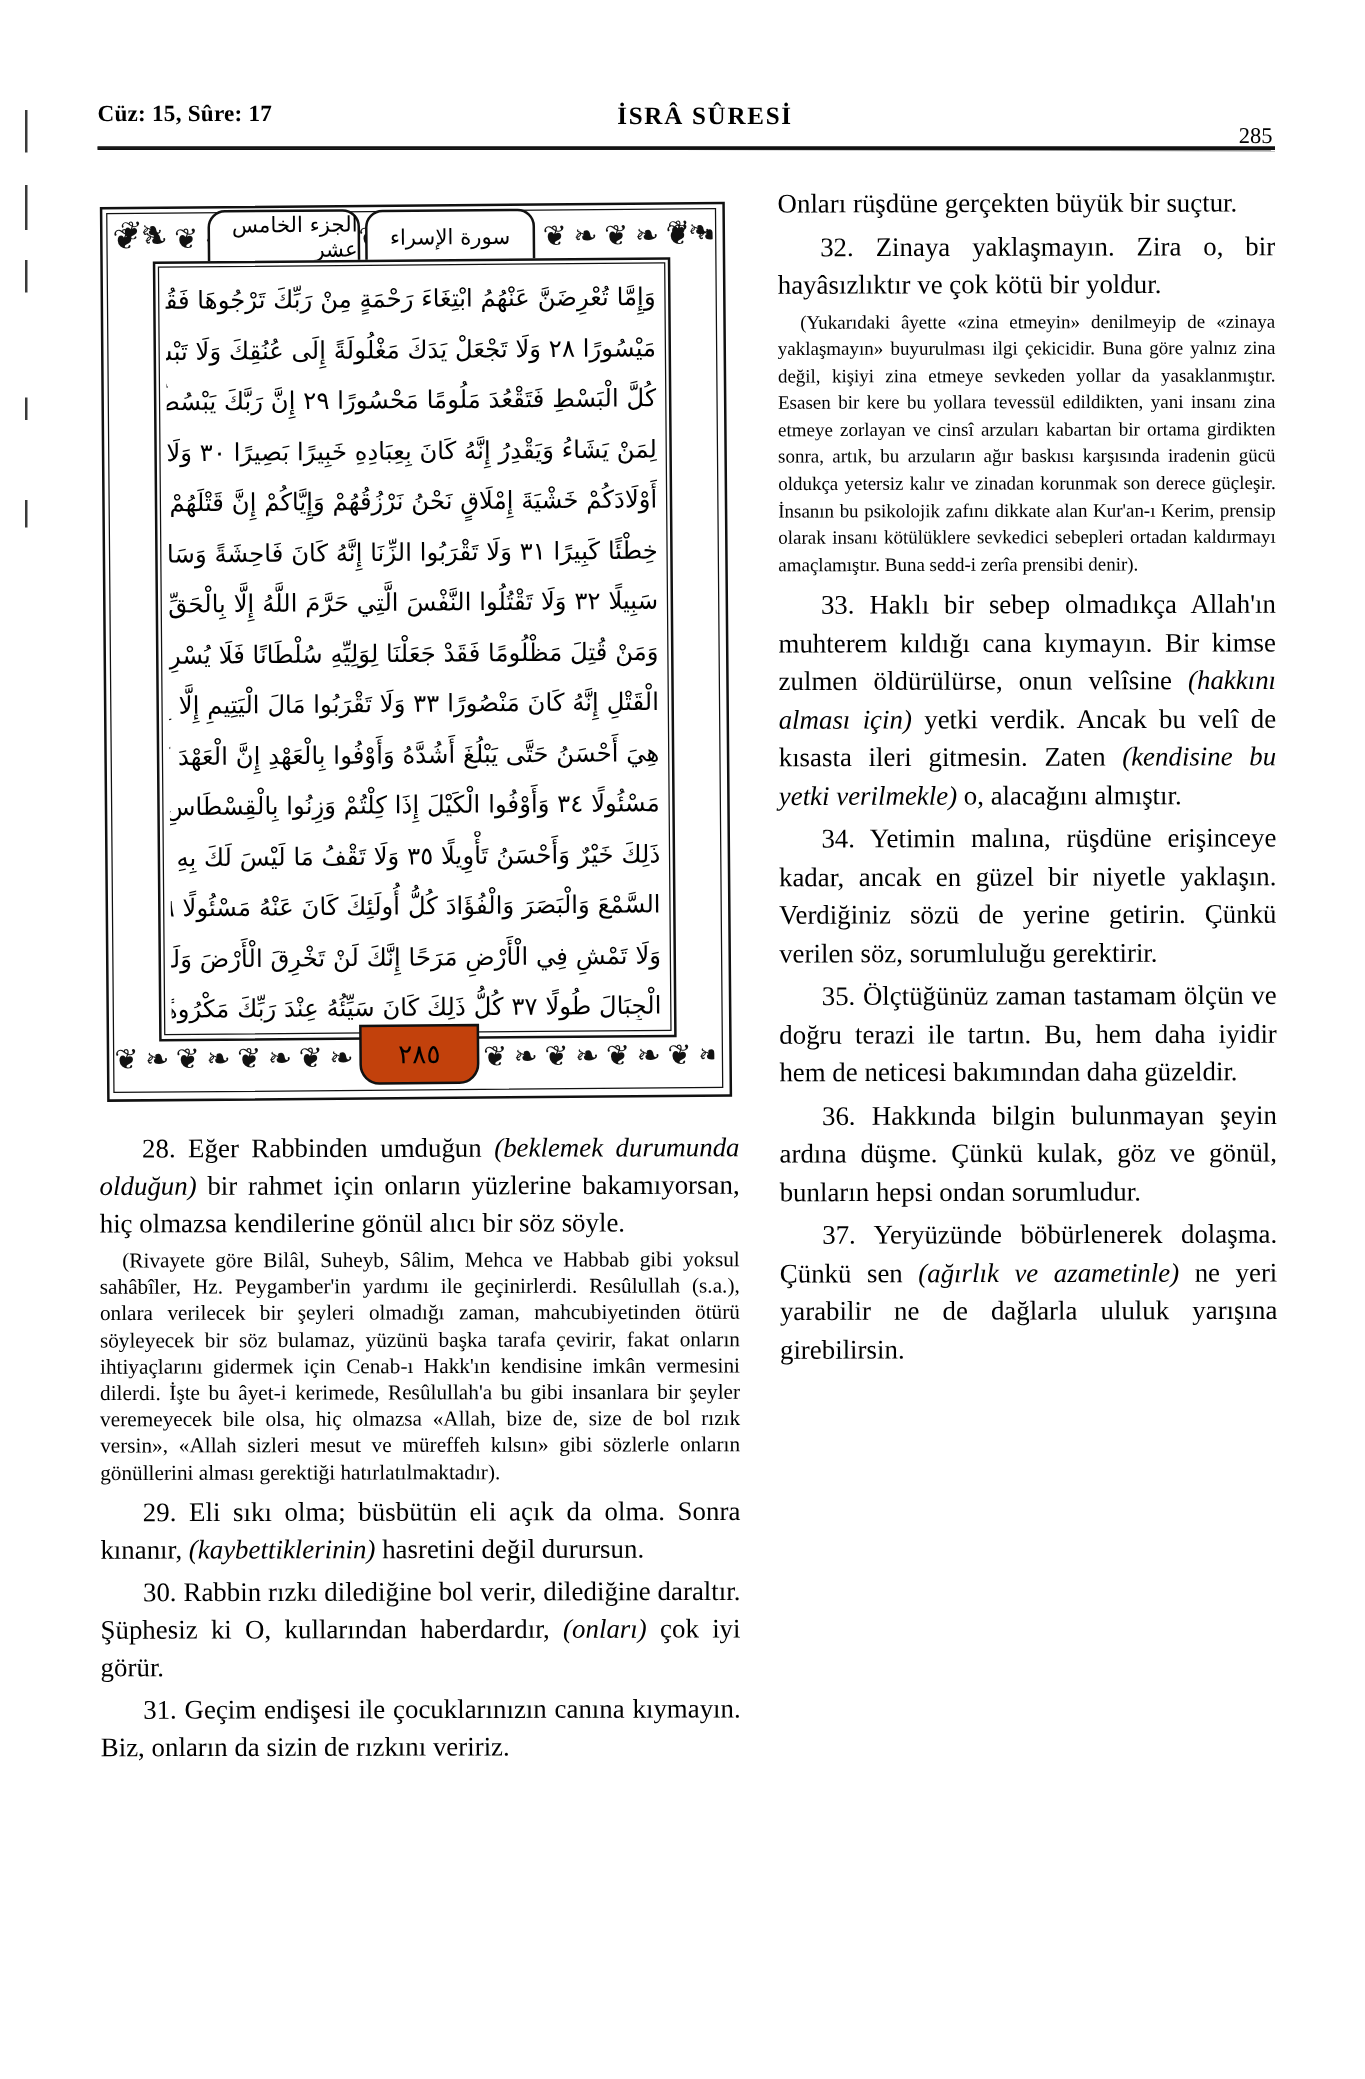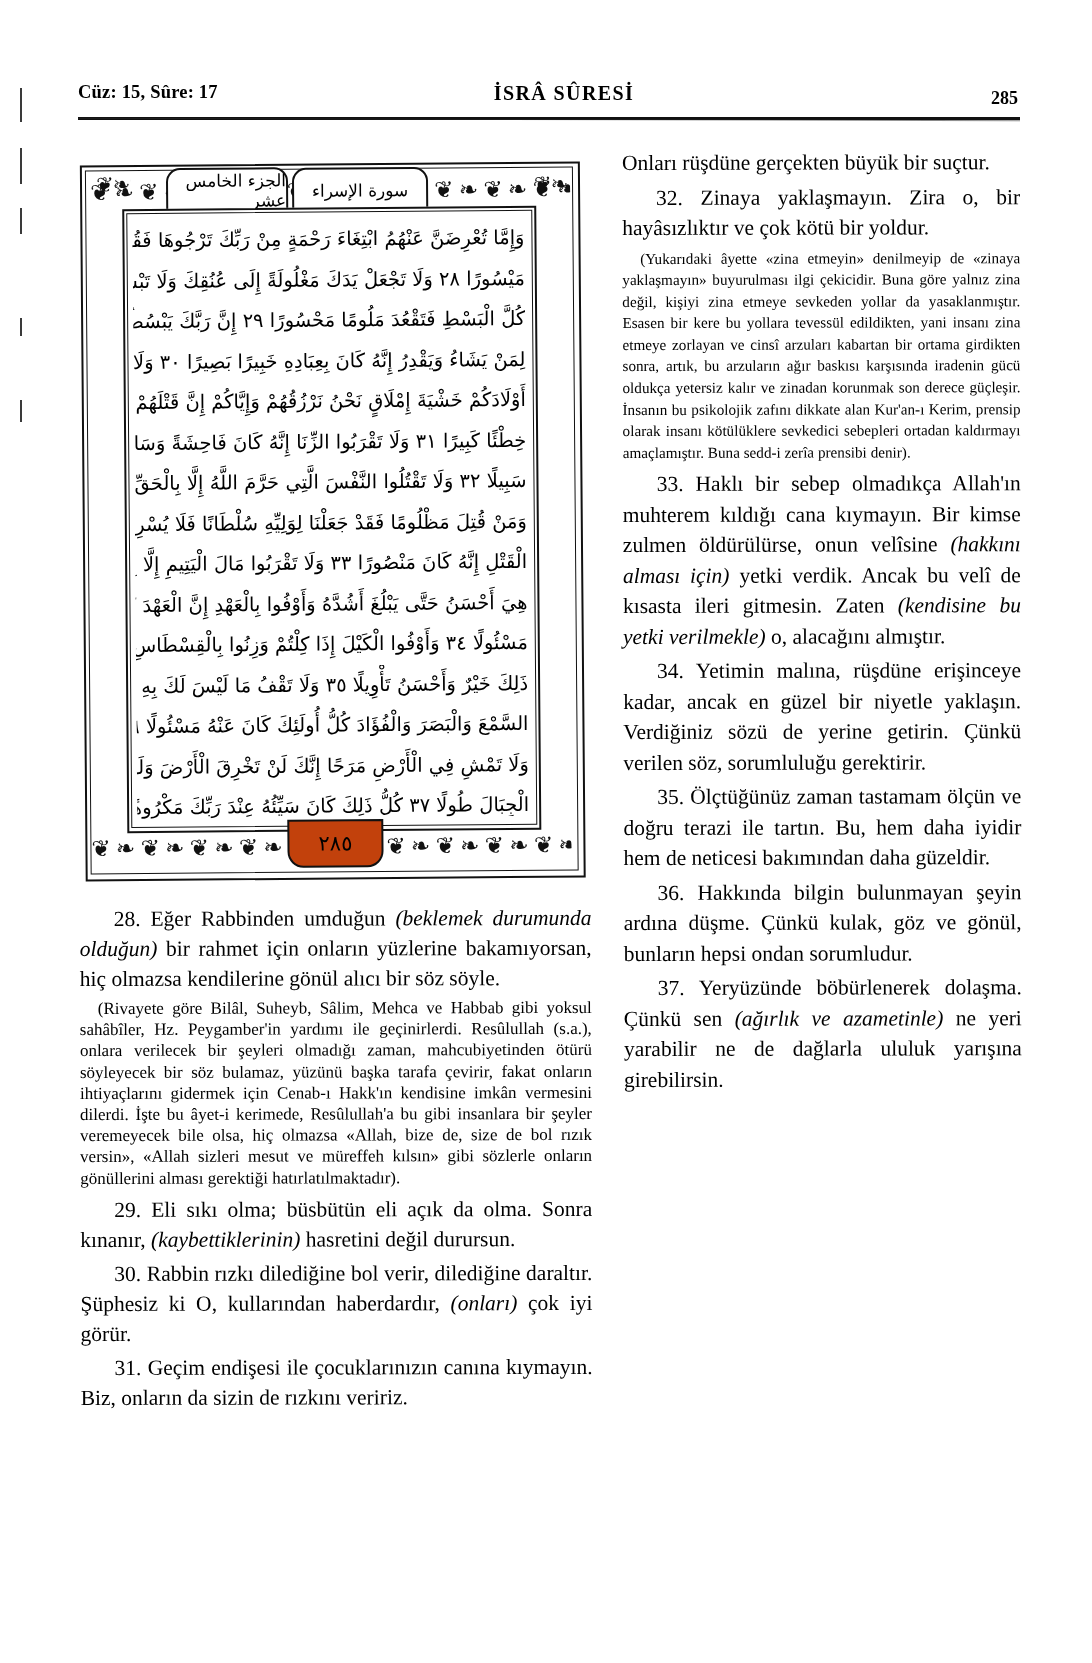--- a/index.html
+++ b/index.html
@@ -52,23 +52,23 @@
     position: absolute;
     left: 16px; top: 0;
     width: 940px;
     text-align: center;
     font-size: 20px;
     font-weight: bold;
     letter-spacing: 1.4px;
   }
   .rh-right {
     position: absolute;
-    right: 0; top: 6px;
+    right: 0; top: 16px;
     font-size: 18px;
-    font-weight: bold;
+    font-weight: normal;
   }
   .rh-rule {
     position: absolute;
     left: 78px;
     top: 117px;
     width: 942px;
     height: 3px;
     background: #111;
   }
   .rh-rule::after {

